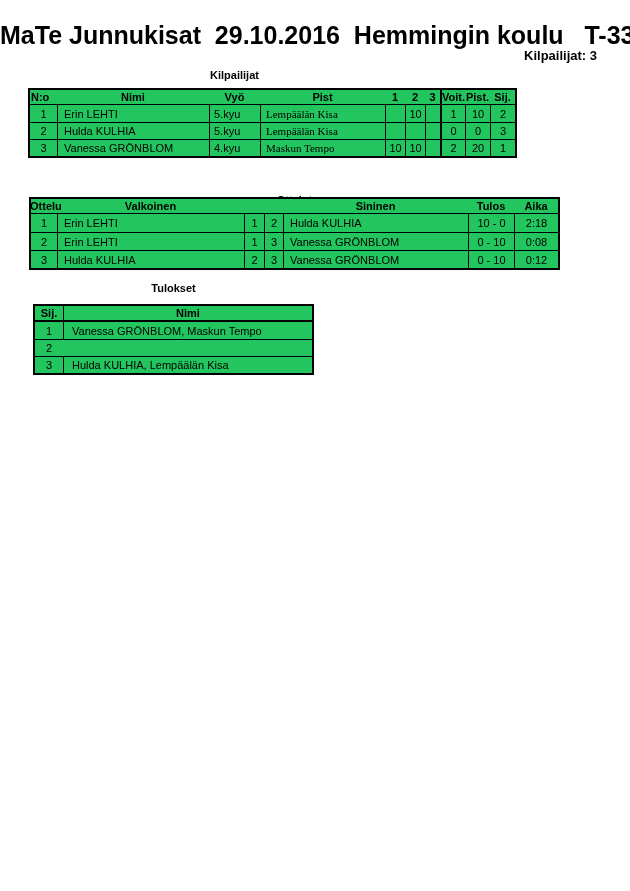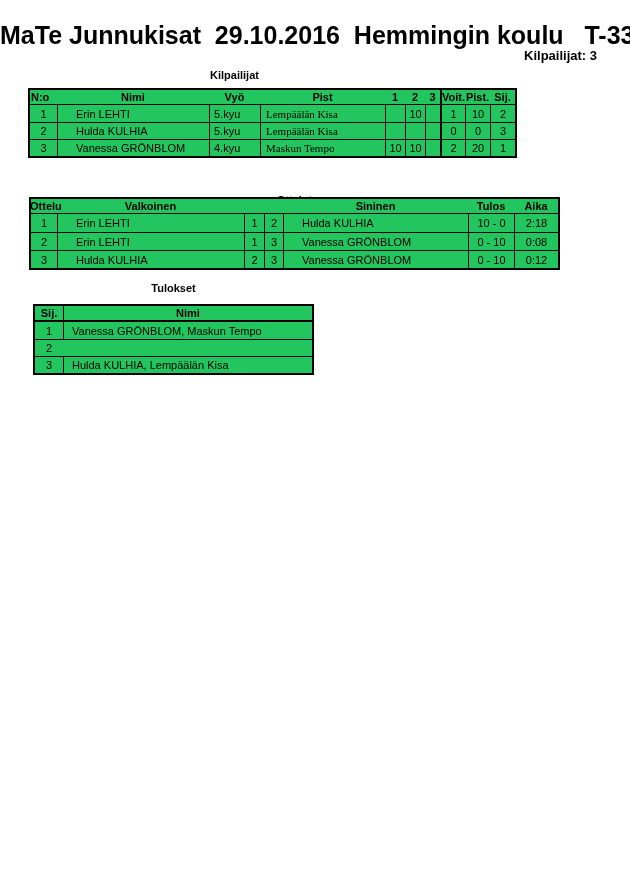--- a/index.html
+++ b/index.html
@@ -44,21 +44,21 @@
 
   .c {
     display:flex; align-items:center; font-size:11px;
     overflow:hidden; white-space:nowrap;
   }
   .thead .c { font-weight:bold; overflow:visible; }
   .ctr { justify-content:center; }
   .p1 { padding-left:1px; }
   .p4 { padding-left:4px; }
   .p5 { padding-left:5px;font-family:Liberation Serif, serif; }
-  .p6 { padding-left:18px; }
+  .p6 { padding-left:6px; }
   .p8 { padding-left:8px; }
   .bl  { border-left:1px solid #000; }
   .bl2 { border-left:2px solid #000; }
   .pull-left { margin-left:-1px; }
 </style>
 </head>
 <body>
 
 <div class="abs page-title">MaTe Junnukisat  29.10.2016  Hemmingin koulu   T-33</div>
 <div class="abs count-label">Kilpailijat: 3</div>

